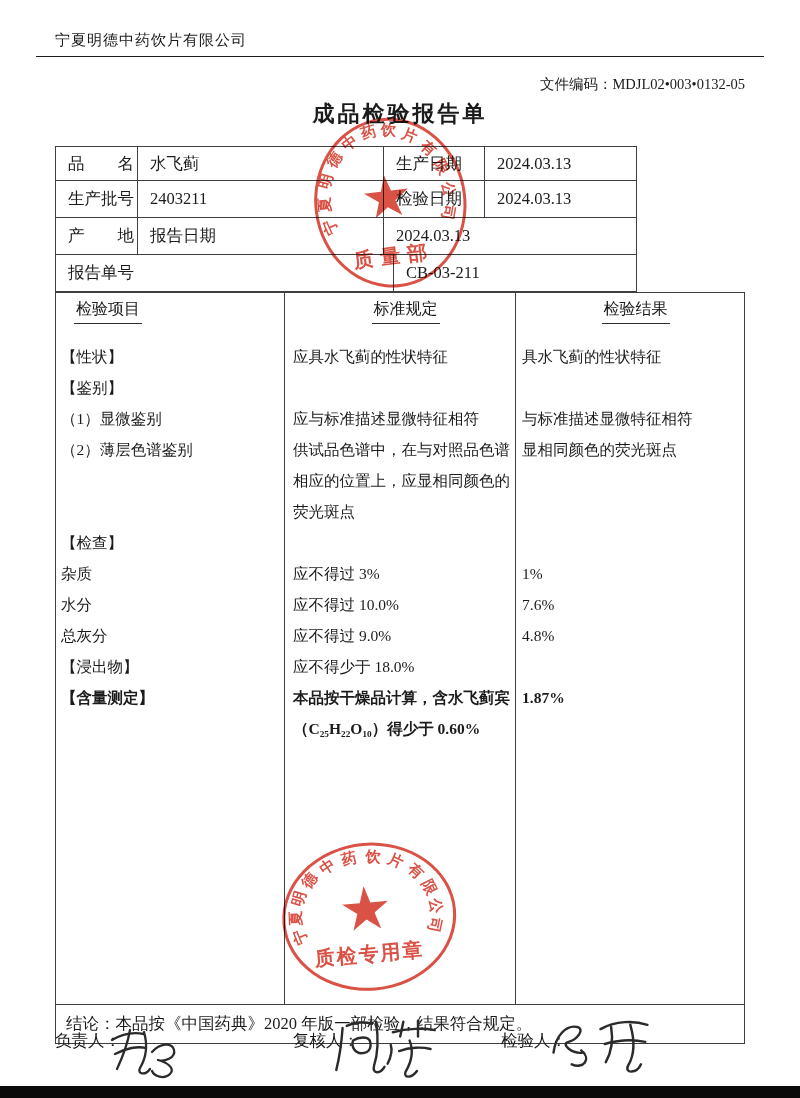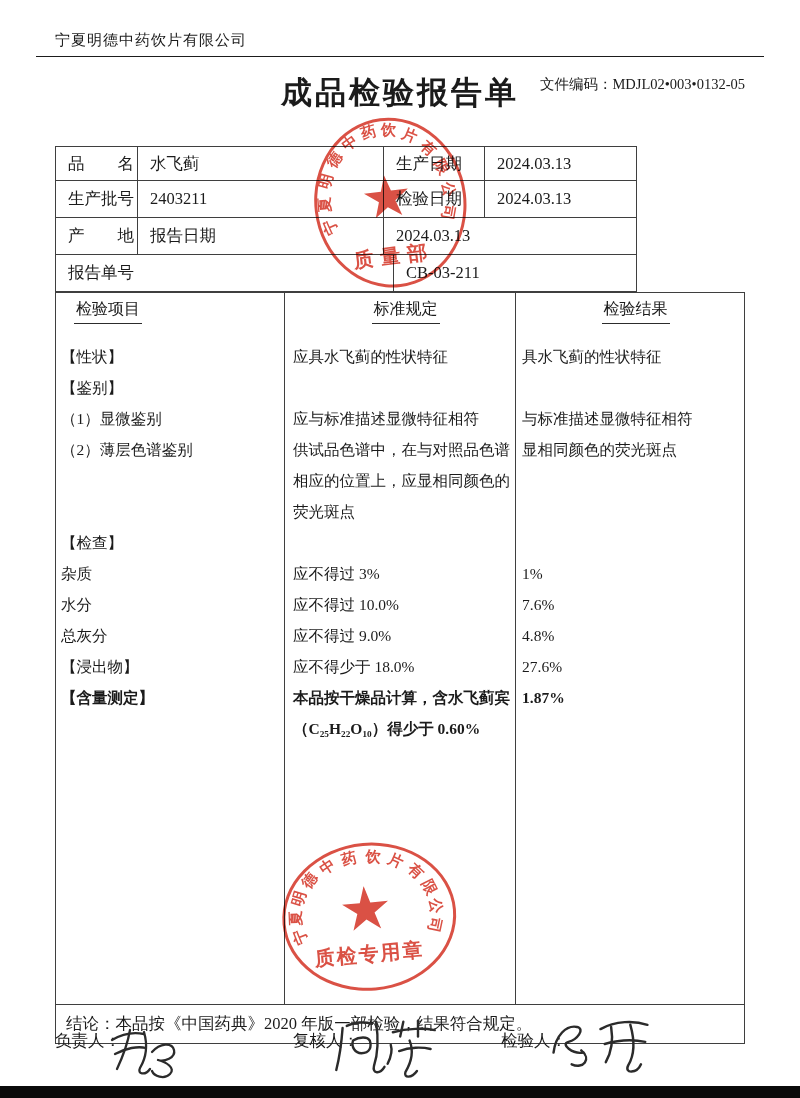--- a/index.html
+++ b/index.html
@@ -3,21 +3,21 @@
 <meta charset="utf-8">
 <style>
   html,body{margin:0;padding:0;background:#888;}
   #canvas{position:relative;width:800px;height:1098px;background:#ffffff;margin:0 auto;
           font-family:"Liberation Serif",serif;color:#1b1b1b;overflow:hidden;}
   
   .hdr-left{position:absolute;left:55px;top:31px;font-size:15px;letter-spacing:1px;}
   .hdr-right{position:absolute;right:55px;top:31px;font-size:14.5px;margin-top:44px;}
   .hdr-rule{position:absolute;left:36px;right:36px;top:56px;height:0;border-top:1.6px solid #1b1b1b;}
   
-  .title{position:absolute;left:0;right:0;top:72px;text-align:center;font-size:31px;
+  .title{position:absolute;left:0;right:0;top:99px;text-align:center;font-size:22px;
          font-weight:bold;letter-spacing:3px;}
   
   .info-table{position:absolute;left:55px;top:146px;width:582px;height:146px;
               border:1px solid #3f3f3f;box-sizing:border-box;font-size:16.5px;}
   .irow{display:grid;grid-template-columns:82px 246px 101px auto;border-bottom:1px solid #3f3f3f;box-sizing:border-box;}
   .irow.r1{height:34px}.irow.r2{height:37px}.irow.r3{height:37px}
   .irow.r4{height:36px;grid-template-columns:338px auto;border-bottom:none;}
   .ic{display:flex;align-items:center;padding-left:12px;box-sizing:border-box;}
   .ic.b{border-right:1px solid #3f3f3f;}
   
@@ -152,21 +152,20 @@
       <div class="c3">7.6%</div>
     </div>
     <div class="mrow">
       <div class="c1">总灰分</div>
       <div class="c2">应不得过 9.0%</div>
       <div class="c3">4.8%</div>
     </div>
     <div class="mrow">
       <div class="c1">【浸出物】</div>
       <div class="c2">应不得少于 18.0%</div>
-      <div class="c3">27.6%</div>
     </div>
     <div class="mrow tall2">
       <div class="c1">【含量测定】</div>
       <div class="c2">本品按干燥品计算，含水飞蓟宾（C₂₅H₂₂O₁₀）得少于 0.60%</div>
       <div class="c3">1.87%</div>
     </div>
   </div>
 
   <div class="conclusion">
     <span>结论：本品按《中国药典》2020 年版一部检验，结果符合规定。</span>

